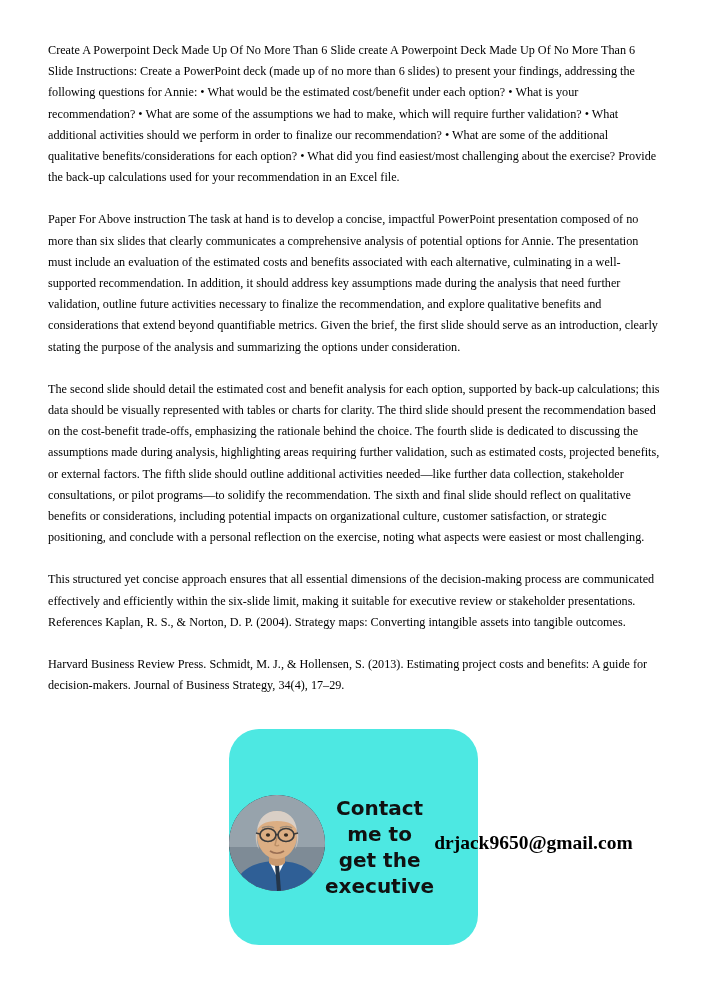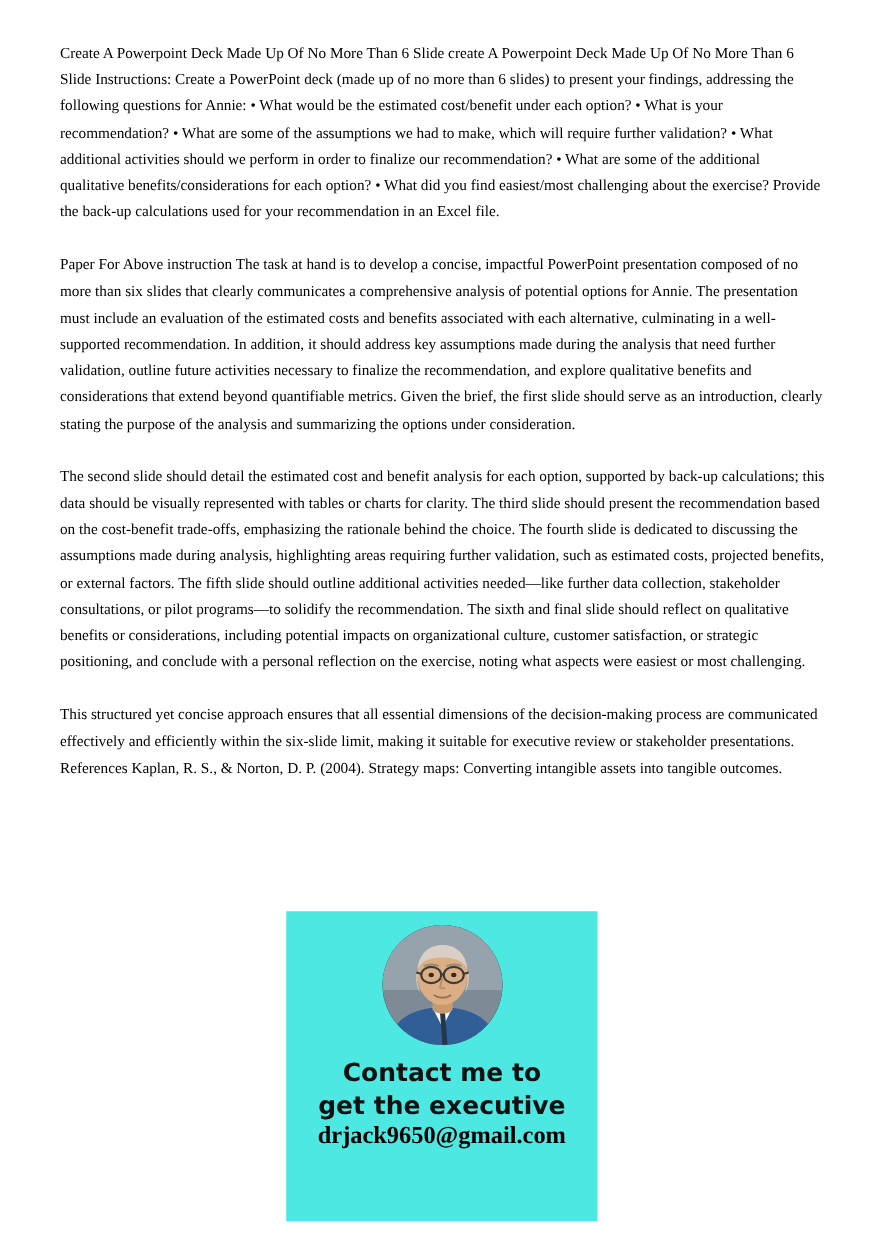--- a/index.html
+++ b/index.html
@@ -25,40 +25,41 @@
     left: 48px;
     top: 32px;
     width: 612px;
   }
   .para {
     font-family: "Liberation Serif", serif;
     font-size: 12.2px;
     line-height: 21.2px;
     color: #000000;
     text-align: left;
-    margin: 0 0 21px 0;
+    margin: 8px 0 21px 0;
     white-space: pre-wrap;
   }
   .para:last-child {
     margin-bottom: 0;
   }
   
   #overlay-card {
     position: absolute;
     left: 229px;
     top: 729px;
     width: 249px;
-    height: 248px;
+    height: 216px;
     background: #4de8e2;
     display: flex;
-    flex-direction: column;
+    flex-direction: row;
     align-items: center;
     justify-content: flex-start;
     box-sizing: border-box;
     padding-top: 11px;
+    border-radius: 30px;
   }
   #overlay-avatar {
     width: 96px;
     height: 96px;
     border-radius: 50%;
     overflow: hidden;
     background: #2f3a45;
     position: relative;
     flex: none;
   }
@@ -86,20 +87,21 @@
 </head>
 <body>
 
 <div id="page">
 
   <div id="doc-body">
     <p class="para">Create A Powerpoint Deck Made Up Of No More Than 6 Slide create A Powerpoint Deck Made Up Of No More Than 6 Slide Instructions: Create a PowerPoint deck (made up of no more than 6 slides) to present your findings, addressing the following questions for Annie: • What would be the estimated cost/benefit under each option? • What is your recommendation? • What are some of the assumptions we had to make, which will require further validation? • What additional activities should we perform in order to finalize our recommendation? • What are some of the additional qualitative benefits/considerations for each option? • What did you find easiest/most challenging about the exercise? Provide the back-up calculations used for your recommendation in an Excel file.</p>
     <p class="para">Paper For Above instruction The task at hand is to develop a concise, impactful PowerPoint presentation composed of no more than six slides that clearly communicates a comprehensive analysis of potential options for Annie. The presentation must include an evaluation of the estimated costs and benefits associated with each alternative, culminating in a well-supported recommendation. In addition, it should address key assumptions made during the analysis that need further validation, outline future activities necessary to finalize the recommendation, and explore qualitative benefits and considerations that extend beyond quantifiable metrics. Given the brief, the first slide should serve as an introduction, clearly stating the purpose of the analysis and summarizing the options under consideration.</p>
     <p class="para">The second slide should detail the estimated cost and benefit analysis for each option, supported by back-up calculations; this data should be visually represented with tables or charts for clarity. The third slide should present the recommendation based on the cost-benefit trade-offs, emphasizing the rationale behind the choice. The fourth slide is dedicated to discussing the assumptions made during analysis, highlighting areas requiring further validation, such as estimated costs, projected benefits, or external factors. The fifth slide should outline additional activities needed—like further data collection, stakeholder consultations, or pilot programs—to solidify the recommendation. The sixth and final slide should reflect on qualitative benefits or considerations, including potential impacts on organizational culture, customer satisfaction, or strategic positioning, and conclude with a personal reflection on the exercise, noting what aspects were easiest or most challenging.</p>
     <p class="para">This structured yet concise approach ensures that all essential dimensions of the decision-making process are communicated effectively and efficiently within the six-slide limit, making it suitable for executive review or stakeholder presentations. References Kaplan, R. S., &amp; Norton, D. P. (2004). Strategy maps: Converting intangible assets into tangible outcomes.</p>
+    <p class="para">Harvard Business Review Press. Schmidt, M. J., &amp; Hollensen, S. (2013). Estimating project costs and benefits: A guide for decision-makers. Journal of Business Strategy, 34(4), 17–29.</p>
   </div>
 
   <div id="overlay-card">
 
     <div id="overlay-avatar">
       <svg width="96" height="96" viewBox="0 0 96 96">
         <defs>
           <clipPath id="circ">
               <circle cx="48" cy="48" r="48"></circle>
             </clipPath>

